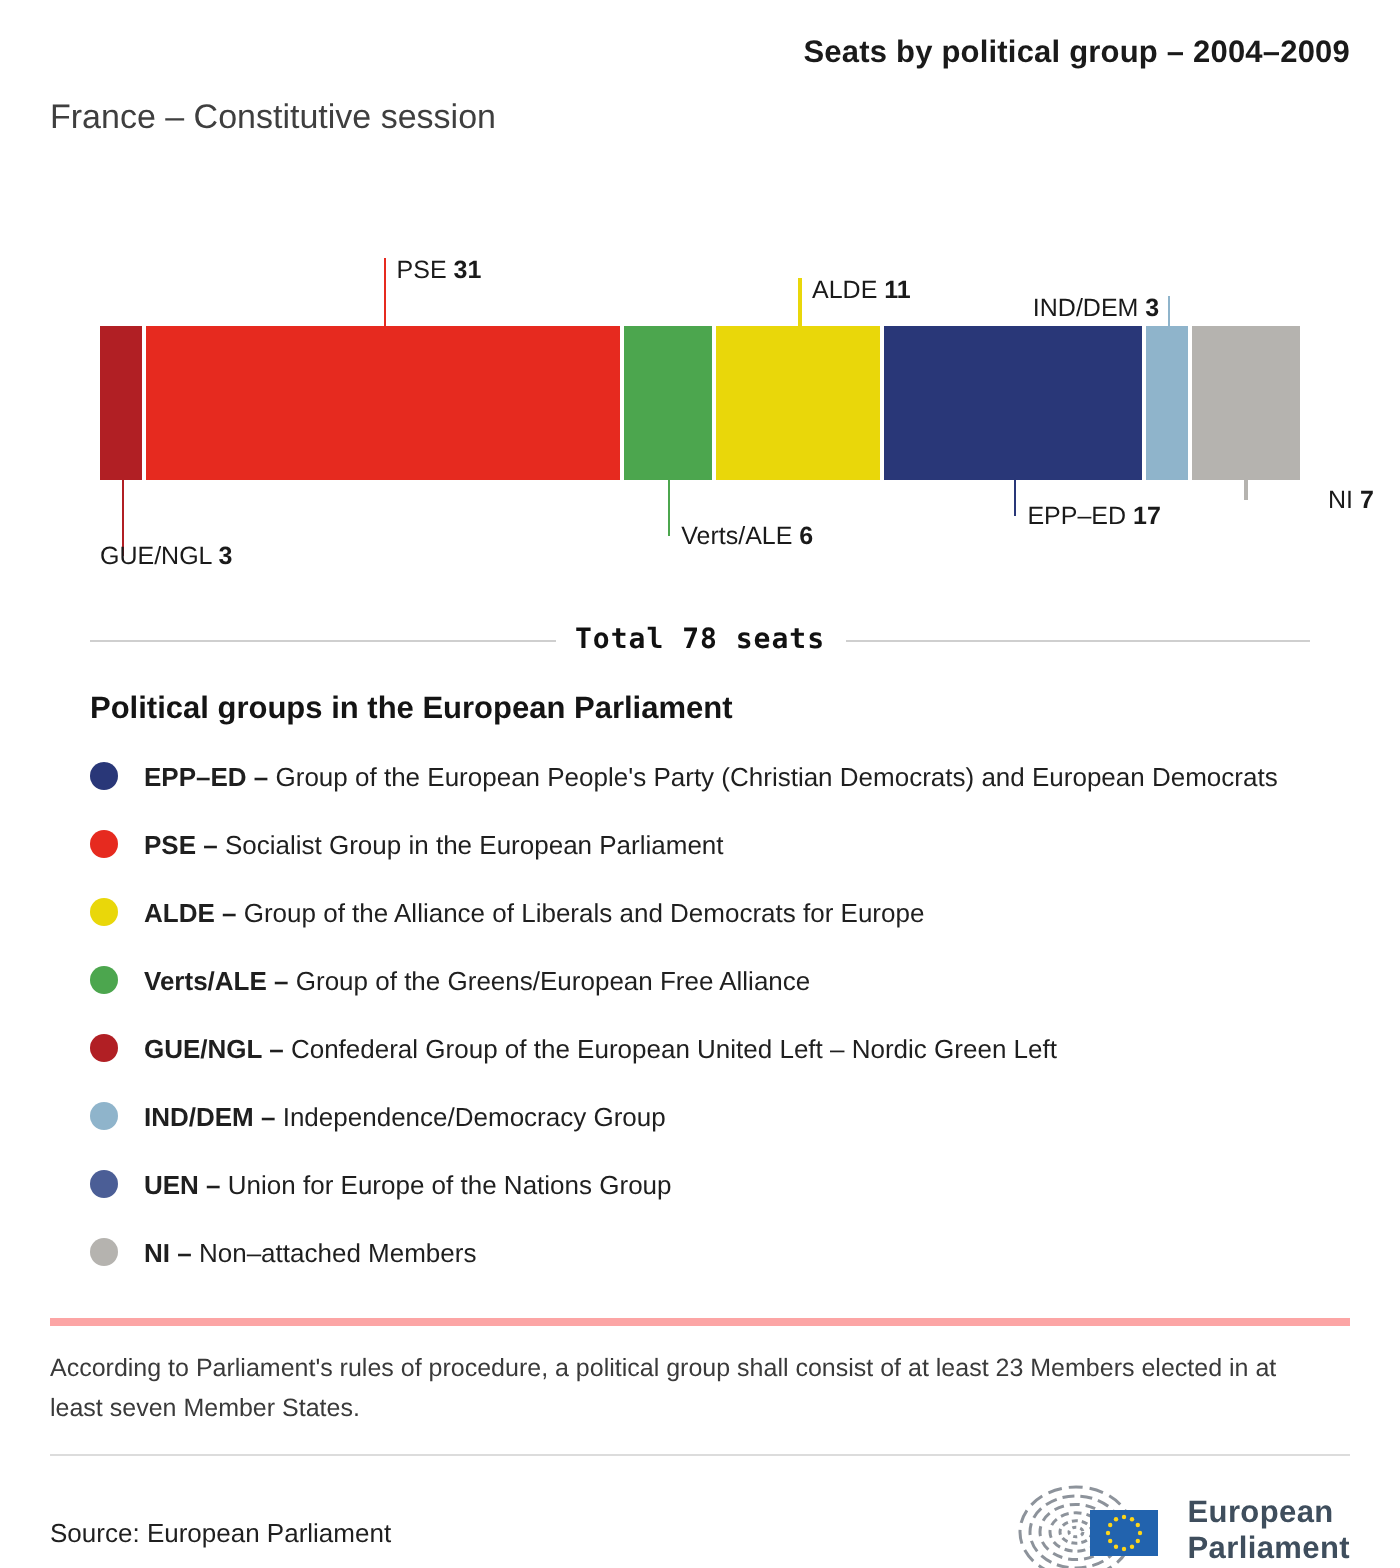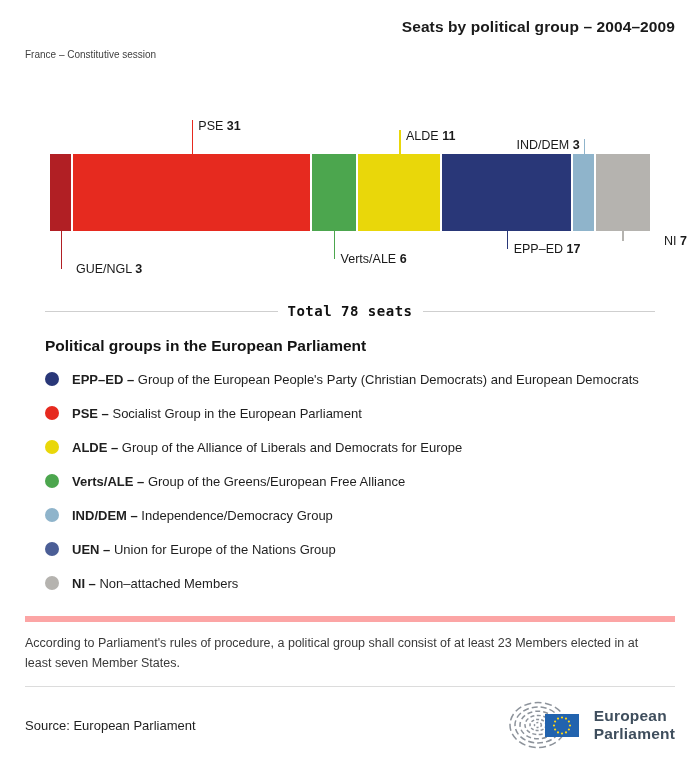--- a/index.html
+++ b/index.html
@@ -6,21 +6,21 @@
   html,body { width:700px; }
   body {
     width:700px; height:784px; background:#ffffff; overflow:hidden;
     font-family:"Liberation Sans", sans-serif; color:#1a1a1a;
   }
   .page { position:relative; width:700px; height:784px; }
 
   
   .header { padding:18px 25px 0 25px; }
   .title { font-size:15.5px; font-weight:bold; color:#1a1a1a; letter-spacing:.1px;text-align:right; }
-  .subtitle { margin-top:13px; font-size:10px; font-weight:normal; color:#3f3f3f; }
+  .subtitle { margin-top:13px; font-size:17px; font-weight:normal; color:#3f3f3f; }
 
   
   .chart { position:relative; width:700px; height:240px; }
   .bar { position:absolute; left:50px; top:94px; width:600px; height:77px; display:flex; }
   .seg { height:100%; border-right:2px solid #ffffff; }
   .seg:last-child { border-right:none; }
   .tick { position:absolute; width:1.5px; }
   .callout-label { position:absolute; white-space:nowrap; font-size:12.5px; line-height:14px; color:#1a1a1a; }
   .callout-label b { font-weight:bold; }
 
@@ -32,21 +32,21 @@
   
   .legend { padding:0 25px;margin-left:20px; }
   .legend-title { margin-top:15px; font-size:15.5px; font-weight:bold; color:#141414; }
   .legend-list { list-style:none; margin-top:7px; }
   .legend-item { display:flex; align-items:center; height:34px; }
   .dot { width:14px; height:14px; border-radius:50%; flex:0 0 14px; }
   .legend-text { margin-left:13px; font-size:13px; color:#1f1f1f;text-align:right; }
   .legend-text b { font-weight:bold; }
 
   
-  .footnote-box { margin:16px 25px 0 25px; border-top:6px solid #fca5a5; border-bottom:1px solid #dcdcdc; padding:11px 0 13px 0; }
+  .footnote-box { margin:16px 25px 0 25px; border-top:4px solid #fca5a5; border-bottom:1px solid #dcdcdc; padding:11px 0 13px 0; }
   .footnote-text { font-size:12.5px; line-height:20px; color:#3a3a3a; max-width:640px; }
 
   
   .footer { margin:10px 25px 0 25px; display:flex; justify-content:space-between; align-items:center; height:56px; }
   .source-line { font-size:13px; color:#1f1f1f; }
   .source-line b { font-weight:normal; }
   .logo { display:flex; align-items:center; gap:9px; }
   .logo-text { font-size:15.5px; line-height:1.18; font-weight:bold; color:#3f4e5d; letter-spacing:.2px; }
 </style>
 </head>
@@ -55,21 +55,21 @@
 <div class="page">
 
   <div class="header">
     <div class="title">Seats by political group – 2004–2009</div>
     <div class="subtitle">France – Constitutive session</div>
   </div>
 
   <div class="chart">
     <div id="callouts">
         <div class="tick" style="left: 60.7885px; height: 38px; background: rgb(177, 31, 36); top: 171px;"></div>
-        <span class="callout-label" style="top: 202px; left: 76px;"><span>GUE/NGL </span><b>3</b></span>
+        <span class="callout-label" style="top: 202px; left: 50px;"><span>GUE/NGL </span><b>3</b></span>
         <div class="tick" style="left: 191.558px; height: 34px; background: rgb(230, 42, 31); top: 60px;"></div>
         <span class="callout-label" style="top: 59px; left: 198.308px;"><span>PSE </span><b>31</b></span>
         <div class="tick" style="left: 333.865px; height: 28px; background: rgb(76, 166, 78); top: 171px;"></div>
         <span class="callout-label" style="top: 192px; left: 340.615px;"><span>Verts/ALE </span><b>6</b></span>
         <div class="tick" style="left: 399.25px; height: 24px; background: rgb(233, 215, 10); top: 70px;"></div>
         <span class="callout-label" style="top: 69px; left: 406px;"><span>ALDE </span><b>11</b></span>
         <div class="tick" style="left: 506.942px; height: 18px; background: rgb(41, 55, 120); top: 171px;"></div>
         <span class="callout-label" style="top: 182px; left: 513.692px;"><span>EPP–ED </span><b>17</b></span>
         <div class="tick" style="left: 583.865px; height: 15px; background: rgb(143, 180, 203); top: 79px;"></div>
         <span class="callout-label" style="top: 78px; right: 120.385px; margin-left: 32px;"><span>IND/DEM </span><b>3</b></span>
@@ -104,20 +104,24 @@
           <span class="dot" style="background: rgb(230, 42, 31);"></span>
           <span class="legend-text"><b>PSE – </b>Socialist Group in the European Parliament</span>
         </li>
         <li class="legend-item">
           <span class="dot" style="background: rgb(233, 215, 10);"></span>
           <span class="legend-text"><b>ALDE – </b>Group of the Alliance of Liberals and Democrats for Europe</span>
         </li>
         <li class="legend-item">
           <span class="dot" style="background: rgb(76, 166, 78);"></span>
           <span class="legend-text"><b>Verts/ALE – </b>Group of the Greens/European Free Alliance</span>
+        </li>
+        <li class="legend-item">
+          <span class="dot" style="background: rgb(177, 31, 36);"></span>
+          <span class="legend-text"><b>GUE/NGL – </b>Confederal Group of the European United Left – Nordic Green Left</span>
         </li>
         <li class="legend-item">
           <span class="dot" style="background: rgb(143, 180, 203);"></span>
           <span class="legend-text"><b>IND/DEM – </b>Independence/Democracy Group</span>
         </li>
         <li class="legend-item">
           <span class="dot" style="background: rgb(75, 94, 150);"></span>
           <span class="legend-text"><b>UEN – </b>Union for Europe of the Nations Group</span>
         </li>
         <li class="legend-item">

